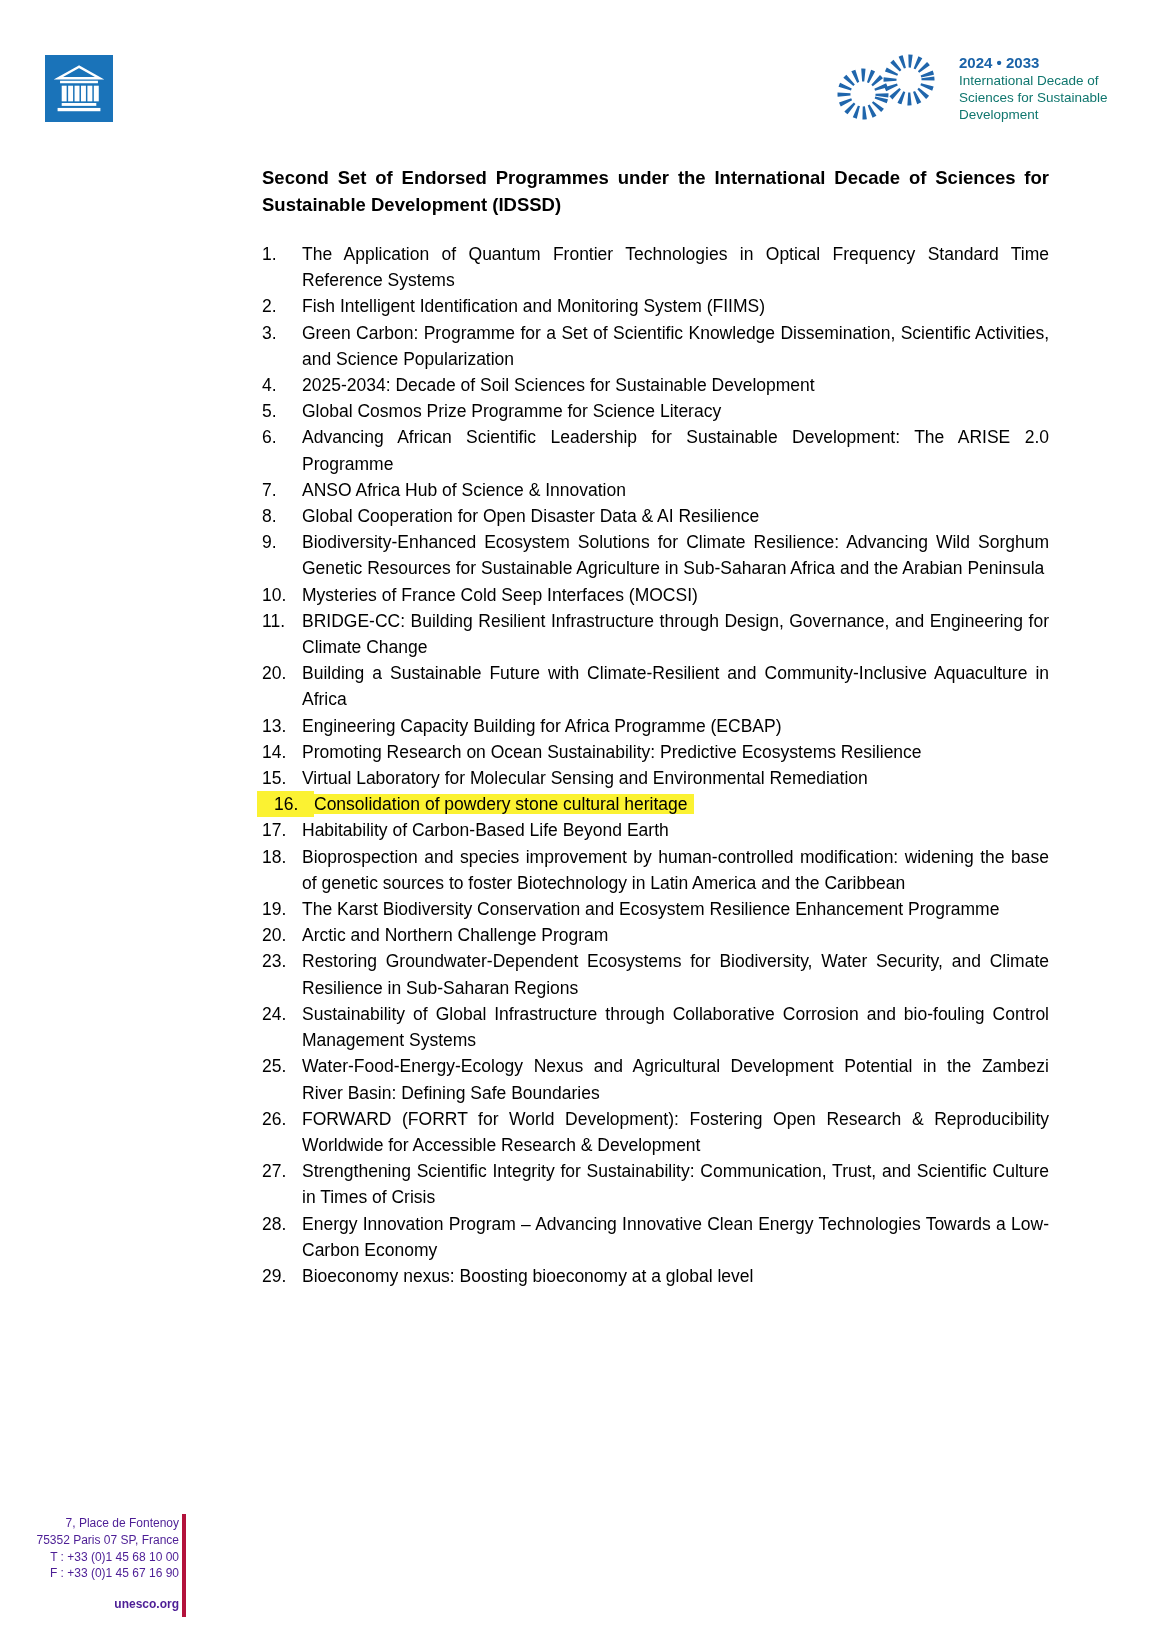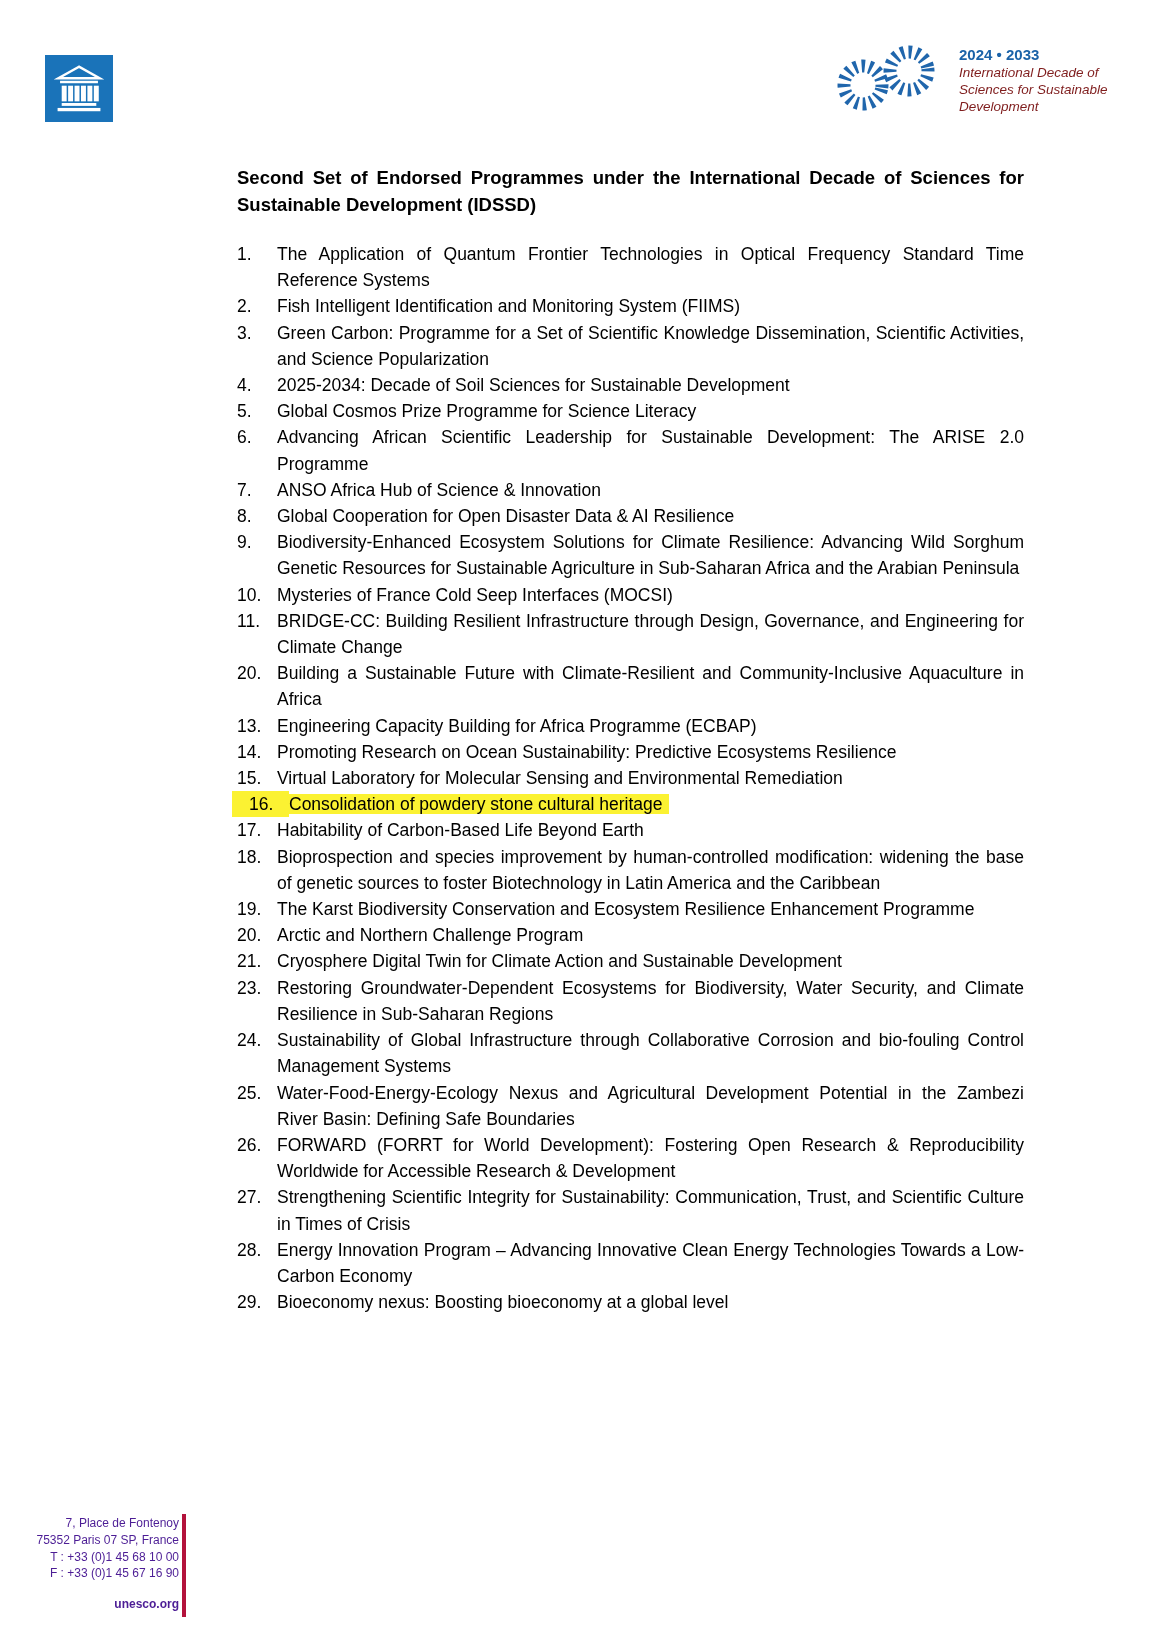--- a/index.html
+++ b/index.html
@@ -23,34 +23,34 @@
     width: 198px; height: 63px; background: #fff;
     border: 2px solid #1A73B9;
     display: flex; align-items: center; justify-content: center;
   }
   .unesco-wordmark {
     color: #1A73B9; font-weight: bold; font-size: 44px;
     letter-spacing: 1px; line-height: 1; padding-bottom: 4px;
   }
   
   .idssd-logo {
-    position: absolute; left: 833px; top: 40px;
-    display: flex; align-items: center;
+    position: absolute; left: 833px; top: 48px;
+    display: flex; align-items: flex-end;
   }
   .idssd-burst { width: 112px; height: 72px; margin-right: 14px; }
   .idssd-text { padding-top: 6px; }
   .idssd-years {
     color: #1B63A8; font-weight: bold; font-size: 15px; line-height: 18px;
   }
   .idssd-line {
-    color: #7f1d1d; font-size: 13.5px; line-height: 17px; font-style: italic;
+    color: #0f766e; font-size: 13.5px; line-height: 17px;
   }
   
   .main {
-    position: absolute; left: 237px; top: 164px; width: 787px;
+    position: absolute; left: 262px; top: 164px; width: 787px;
   }
   .doc-title {
     font-size: 18.5px; font-weight: bold; line-height: 27px;
     text-align: justify; margin: 0 0 23px 0;
   }
   .doc-list { font-size: 17.5px; line-height: 26.2px; }
   .item { display: flex; }
   .item .num { flex: 0 0 40px; }
   .item .text { flex: 1; text-align: justify; }
   .item.hl .num {
@@ -199,24 +199,20 @@
   <div class="item">
     <span class="num">19.</span>
     <span class="text"><span class="txt-inner">The Karst Biodiversity Conservation and Ecosystem Resilience Enhancement Programme</span></span>
   </div>
 
   <div class="item">
     <span class="num">20.</span>
     <span class="text"><span class="txt-inner">Arctic and Northern Challenge Program</span></span>
   </div>
 
-  <div class="item">
-    <span class="num">21.</span>
-    <span class="text"><span class="txt-inner">Cryosphere Digital Twin for Climate Action and Sustainable Development</span></span>
-  </div>
 
 
   <div class="item">
     <span class="num">23.</span>
     <span class="text"><span class="txt-inner">Restoring Groundwater-Dependent Ecosystems for Biodiversity, Water Security, and Climate Resilience in Sub-Saharan Regions</span></span>
   </div>
 
   <div class="item">
     <span class="num">24.</span>
     <span class="text"><span class="txt-inner">Sustainability of Global Infrastructure through Collaborative Corrosion and bio-fouling Control Management Systems</span></span>

